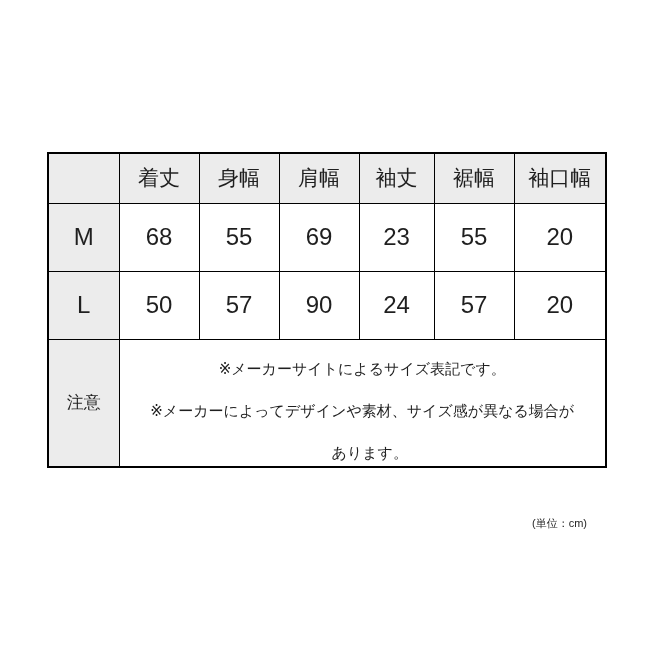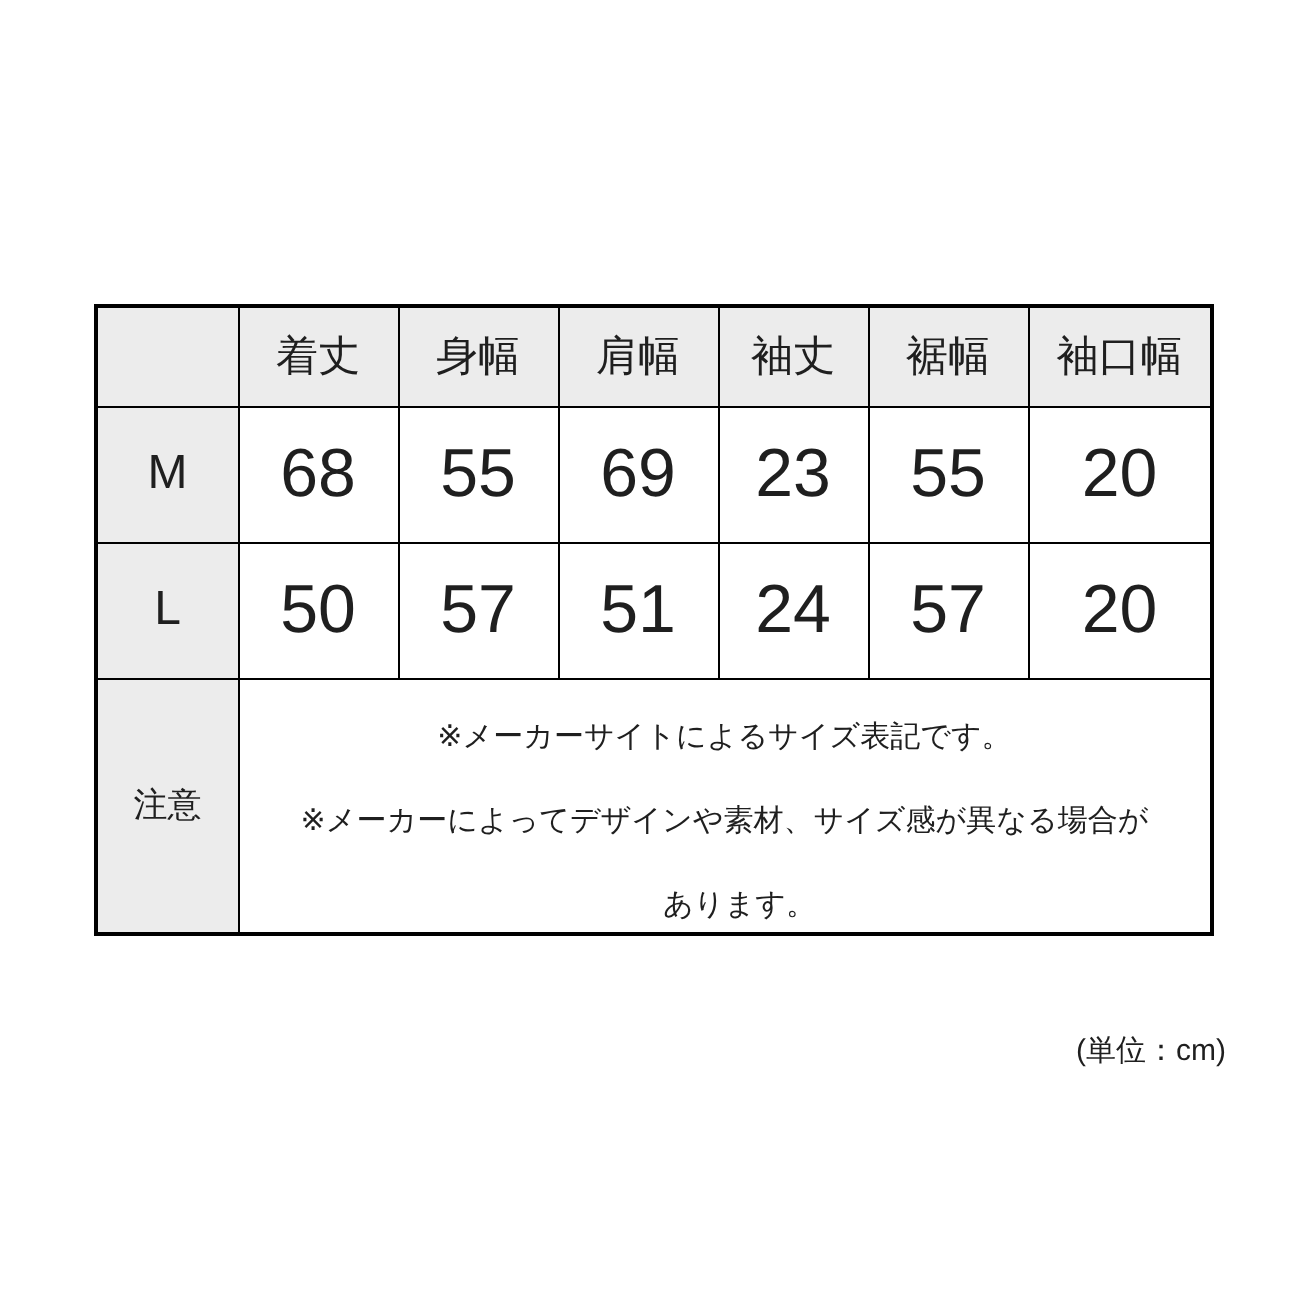--- a/index.html
+++ b/index.html
@@ -40,46 +40,46 @@
   tr.notice-row    { height: 105px; }
   tr.head-row th {
     background: #ececec;
     font-size: 21px;
   }
   td.row-label {
     background: #ececec;
     font-size: 24px;
   }
   td.value-cell {
-    font-size: 34px;
+    font-size: 24px;
     background: #ffffff;
   }
   td.notice-label {
     background: #ececec;
     font-size: 17px;
   }
   td.notice-text {
     text-align: left;
     font-size: 15px;
     line-height: 26px;
     padding: 8px 10px 8px 12px;
     background: #ffffff;
   }
   td.notice-text .notice-line {
     display: block;
     white-space: pre-wrap;
     margin-top: 16px;
   }
   .unit-label {
     position: absolute;
-    left: 55px;
+    left: 29px;
     top: 516px;
     width: 558px;
     text-align: right;
-    font-size: 15px;
+    font-size: 11px;
     color: #1f1f1f;
   }
 </style>
 </head>
 <body>
 
 <div class="canvas">
 
   <table class="size-chart">
     <colgroup>
@@ -110,21 +110,21 @@
       <td class="value-cell">69</td>
       <td class="value-cell">23</td>
       <td class="value-cell">55</td>
       <td class="value-cell">20</td>
     </tr>
 
     <tr class="data-row">
       <td class="row-label">L</td>
       <td class="value-cell">50</td>
       <td class="value-cell">57</td>
-      <td class="value-cell">51</td>
+      <td class="value-cell">90</td>
       <td class="value-cell">24</td>
       <td class="value-cell">57</td>
       <td class="value-cell">20</td>
     </tr>
 
 
     <tr class="notice-row">
       <td class="notice-label">注意</td>
       <td class="notice-text" colspan="6">
         <span class="notice-line">※メーカーサイトによるサイズ表記です。</span>

